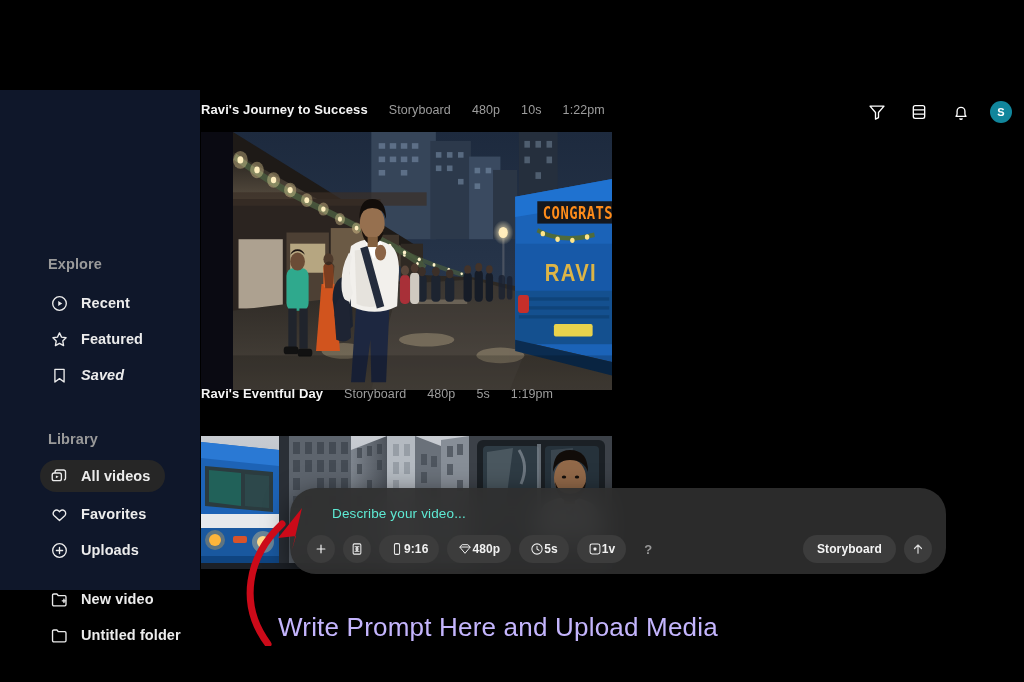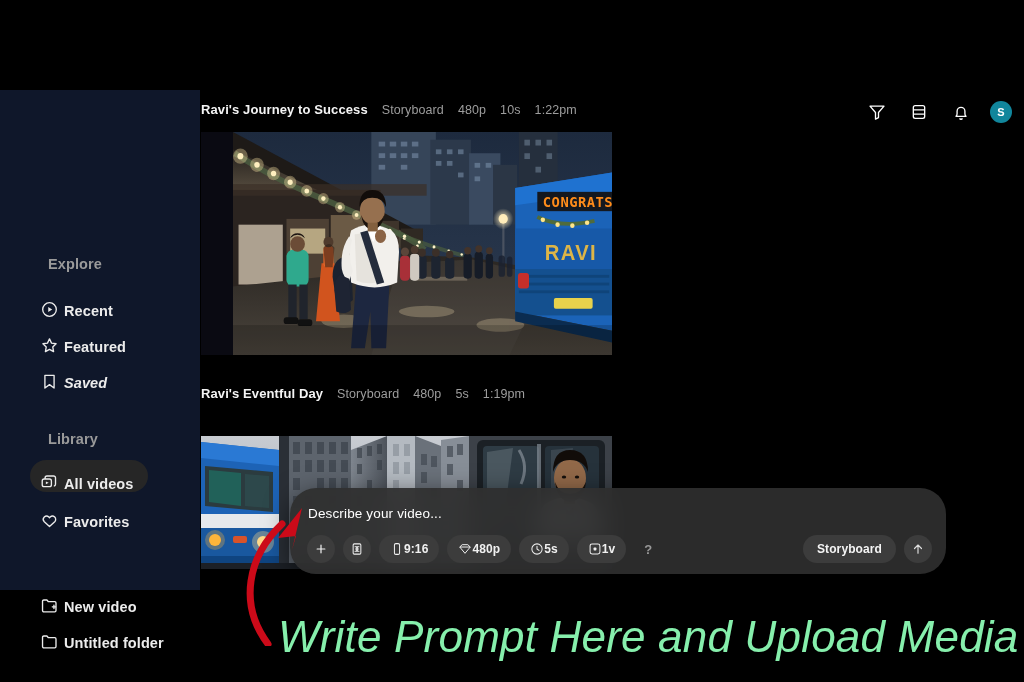--- a/index.html
+++ b/index.html
@@ -46,24 +46,24 @@
     font-size: 14.5px;
     font-weight: 700;
     color: #9a9a9a;
     letter-spacing: 0.1px;
   }
   #explore-title { top: 166px; }
   #library-title { top: 341px; }
 
   .nav-item {
     position: absolute;
-    left: 30px;
-    display: flex;
-    align-items: flex-end;
-    gap: 5px;
+    left: 40px;
+    display: flex;
+    align-items: center;
+    gap: 12px;
     height: 32px;
     padding: 0 14px 0 10px;
     border-radius: 999px;
     cursor: pointer;
     color: #ececec;
     white-space: nowrap;
   }
   .nav-item .nav-icon {
     width: 19px;
     height: 19px;
@@ -136,21 +136,21 @@
     top: 90px;
     width: 824px;
     height: 500px;
   }
 
   .video-meta {
     position: absolute;
     left: 1px;
     display: flex;
     align-items: baseline;
-    gap: 14px;
+    gap: 21px;
     white-space: nowrap;
   }
   .video-meta .vm-title {
     font-size: 13px;
     font-weight: 700;
     color: #f4f4f4;
     letter-spacing: 0.1px;
   }
   .video-meta .vm-chip {
     font-size: 12.5px;
@@ -162,21 +162,21 @@
   #meta-2 { top: 296px; }
 
   .thumb {
     position: absolute;
     left: 1px;
     width: 411px;
     overflow: hidden;
     background: #0a0a12;
     cursor: pointer;
   }
-  #thumb-1 { top: 42px;  height: 223px; padding-left: 32px; }
+  #thumb-1 { top: 42px;  height: 258px; padding-left: 32px; }
   #thumb-2 { top: 346px; height: 133px; }
 
   .thumb svg { display: block; width: 100%; height: 100%; }
 
   
   #composer {
     position: absolute;
     left: 290px;
     top: 488px;
     width: 656px;
@@ -191,23 +191,24 @@
     position: absolute;
     left: 18px;
     top: 14px;
     right: 18px;
     height: 22px;
     display: flex;
     align-items: center;
   }
   #composer-placeholder {
     font-size: 13.5px;
-    color: #ffffff;
+    color: #5eead4;
     letter-spacing: 0.15px;
     cursor: text;
+    margin-left: 24px;
   }
   #composer-toolbar {
     position: absolute;
     left: 17px;
     right: 14px;
     top: 45px;
     height: 32px;
     display: flex;
     align-items: center;
     gap: 8px;
@@ -278,24 +279,23 @@
     top: 486px;
     width: 150px;
     height: 160px;
     pointer-events: none;
   }
   #annotation-text {
     position: absolute;
     left: 278px;
     top: 612px;
     font-family: "Liberation Sans", sans-serif;
-    font-style: italic;
-    font-size: 44px;
+    font-size: 26px;
     font-weight: 400;
-    color: #86efac;
+    color: #c4b5fd;
     letter-spacing: 0.2px;
     white-space: nowrap;
   }
 </style>
 </head>
 <body>
 
 <div id="app">
 
   <div class="brand-logo">
@@ -352,20 +352,29 @@
 
     <div id="nav-favorites" class="nav-item">
       <span class="nav-icon">
         <svg viewBox="0 0 24 24" fill="none" stroke="currentColor" stroke-width="1.7" stroke-linejoin="round">
           <path d="M12 19.6l-6.6-6.1a4.1 4.1 0 0 1 5.8-5.8l.8.8.8-.8a4.1 4.1 0 0 1 5.8 5.8z"></path>
         </svg>
       </span>
       <span class="nav-label">Favorites</span>
     </div>
 
+    <div id="nav-uploads" class="nav-item">
+      <span class="nav-icon">
+        <svg viewBox="0 0 24 24" fill="none" stroke="currentColor" stroke-width="1.7" stroke-linecap="round">
+          <circle cx="12" cy="12" r="8.6"></circle>
+          <path d="M12 8.1v7.8M8.1 12h7.8"></path>
+        </svg>
+      </span>
+      <span class="nav-label">Uploads</span>
+    </div>
 
     <div id="nav-newfolder" class="nav-item">
       <span class="nav-icon">
         <svg viewBox="0 0 24 24" fill="none" stroke="currentColor" stroke-width="1.7" stroke-linecap="round" stroke-linejoin="round">
           <path d="M3.2 18.4V6.6a1.6 1.6 0 0 1 1.6-1.6h3.9l1.9 2.2h8a1.6 1.6 0 0 1 1.6 1.6v9.6a1.6 1.6 0 0 1-1.6 1.6H4.8a1.6 1.6 0 0 1-1.6-1.6z"></path>
           <path d="M17.6 11.6v4.2M15.5 13.7h4.2"></path>
         </svg>
       </span>
       <span class="nav-label">New video</span>
     </div>

